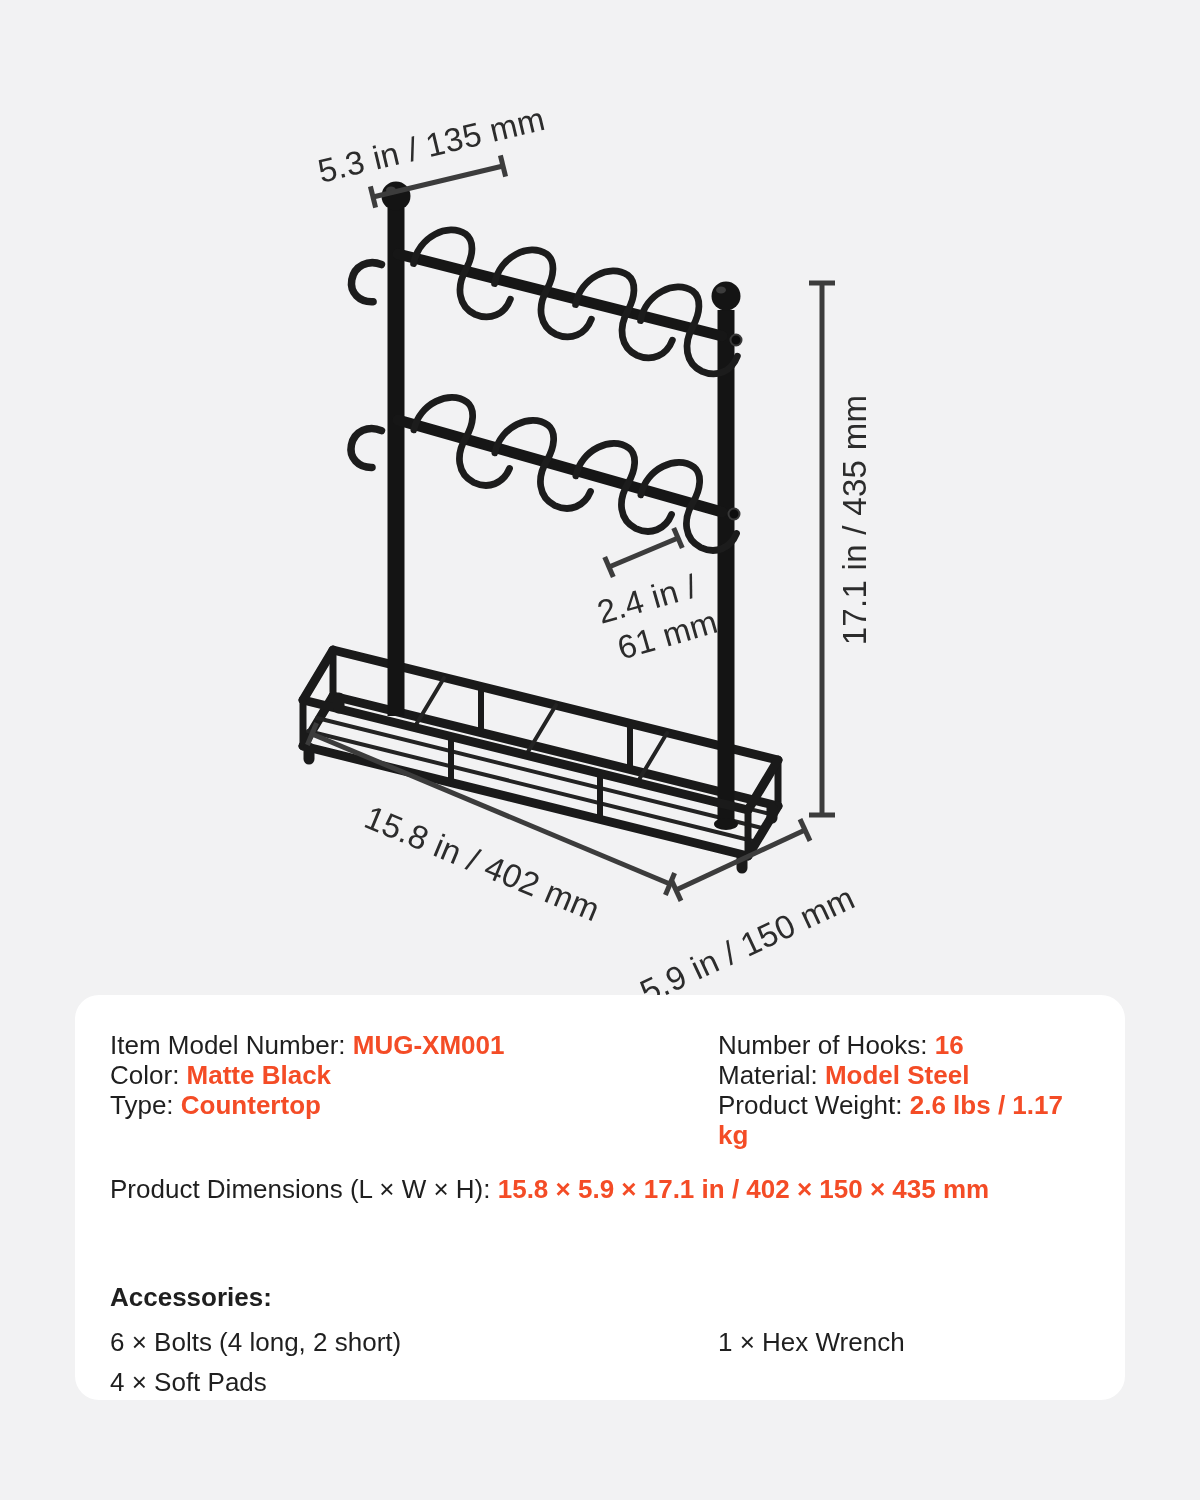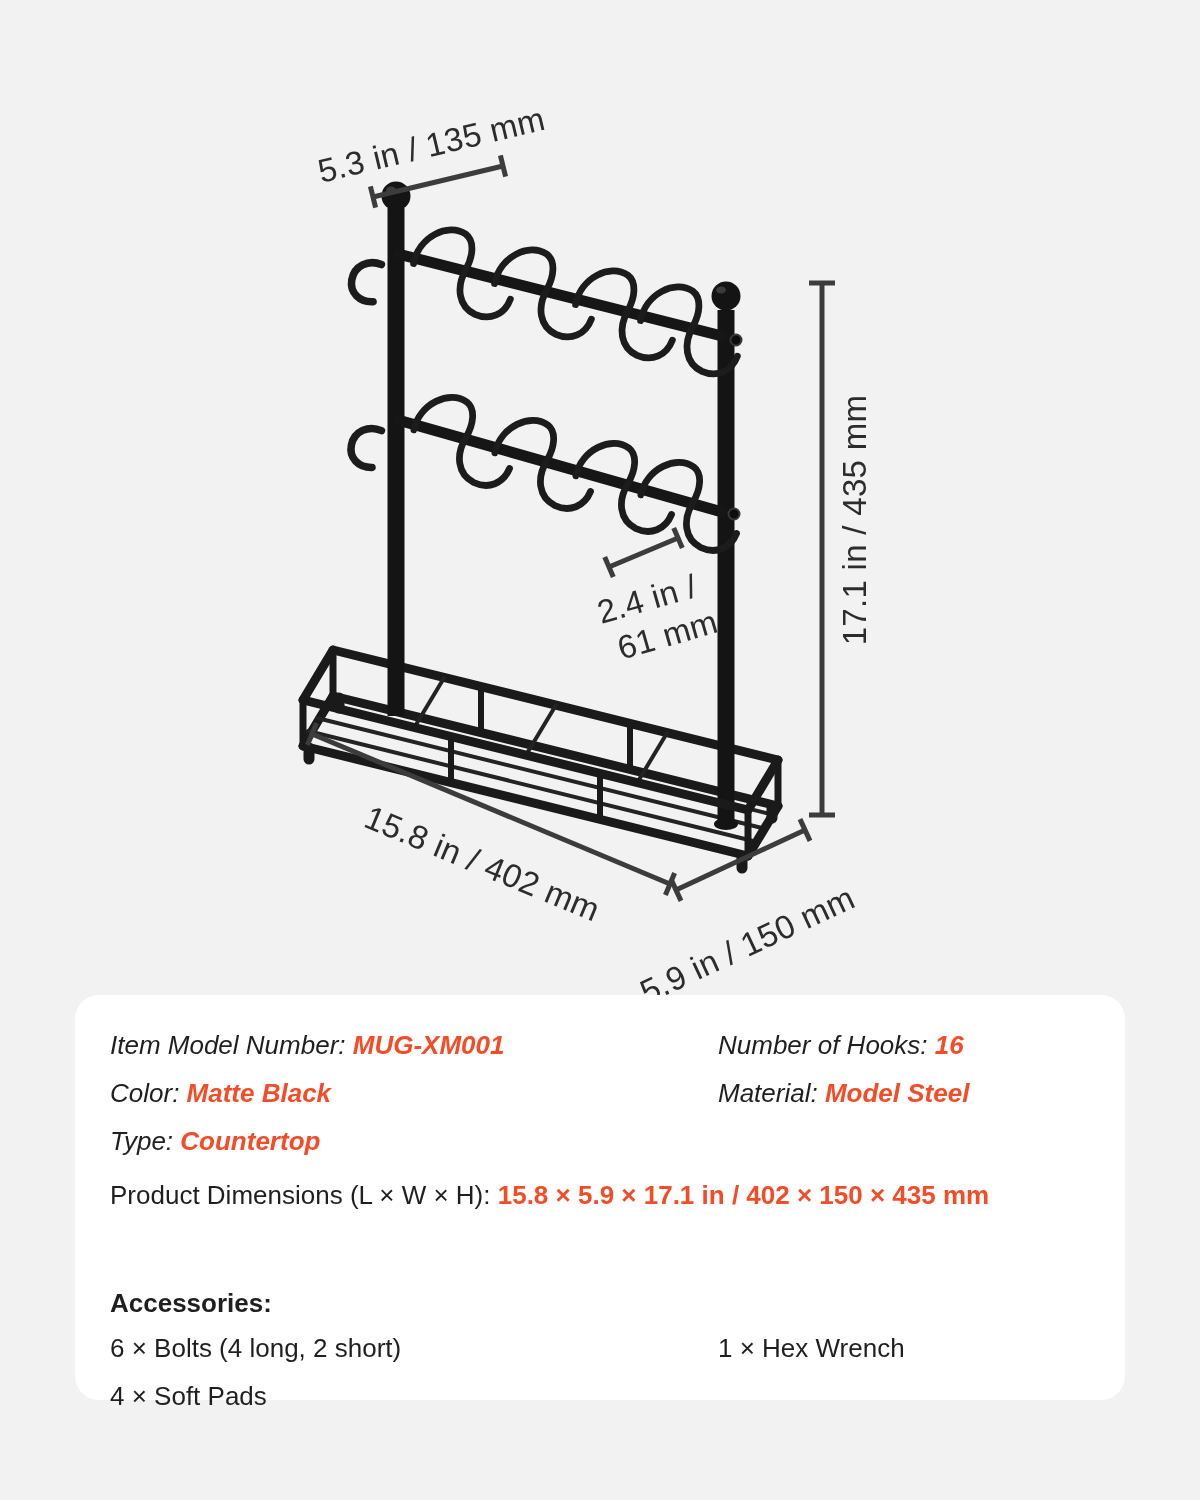--- a/index.html
+++ b/index.html
@@ -22,27 +22,27 @@
     font-family:"Liberation Sans",sans-serif;
     font-size:33px;fill:var(--dim-text);letter-spacing:.3px;
   }
   .spec-card{
     position:absolute;left:75px;top:995px;width:1050px;height:405px;
     background:var(--card-bg);border-radius:24px;
     padding:35px 35px 0 35px;
     color:var(--ink);font-size:26px;line-height:30px;
   }
   .spec-grid{
-    display:grid;grid-template-columns:608px 1fr;row-gap:18px;font-style:italic;
+    display:grid;grid-template-columns:608px 1fr;
   }
   .spec-value{font-weight:700;color:var(--accent);}
   .dims-row{margin-top:24px;}
   .acc-header{margin-top:78px;font-weight:700;}
   .acc-grid{
-    margin-top:15px;display:grid;grid-template-columns:608px 1fr;row-gap:18px;
+    margin-top:15px;display:grid;grid-template-columns:608px 1fr;row-gap:10px;
   }
 </style>
 </head>
 <body>
 
 <div class="canvas">
 
   <svg class="illustration" viewBox="0 0 1200 1000">
 
     <g stroke="#1a1a1a" fill="none" stroke-linecap="round">
@@ -182,20 +182,23 @@
       </div>
       <div class="spec-cell">
         <span class="spec-label">Color: </span><span class="spec-value">Matte Black</span>
       </div>
       <div class="spec-cell">
         <span class="spec-label">Material: </span><span class="spec-value">Model Steel</span>
       </div>
       <div class="spec-cell">
         <span class="spec-label">Type: </span><span class="spec-value">Countertop</span>
       </div>
+      <div class="spec-cell">
+        <span class="spec-label">Product Weight: </span><span class="spec-value">2.6 lbs / 1.17 kg</span>
+      </div>
     </div>
 
     <div class="dims-row">
       <span class="spec-label">Product Dimensions (L × W × H): </span><span class="spec-value">15.8 × 5.9 × 17.1 in / 402 × 150 × 435 mm</span>
     </div>
 
     <div class="acc-header">Accessories:</div>
 
     <div class="acc-grid">
       <div class="acc-item">6 × Bolts (4 long, 2 short)</div>

